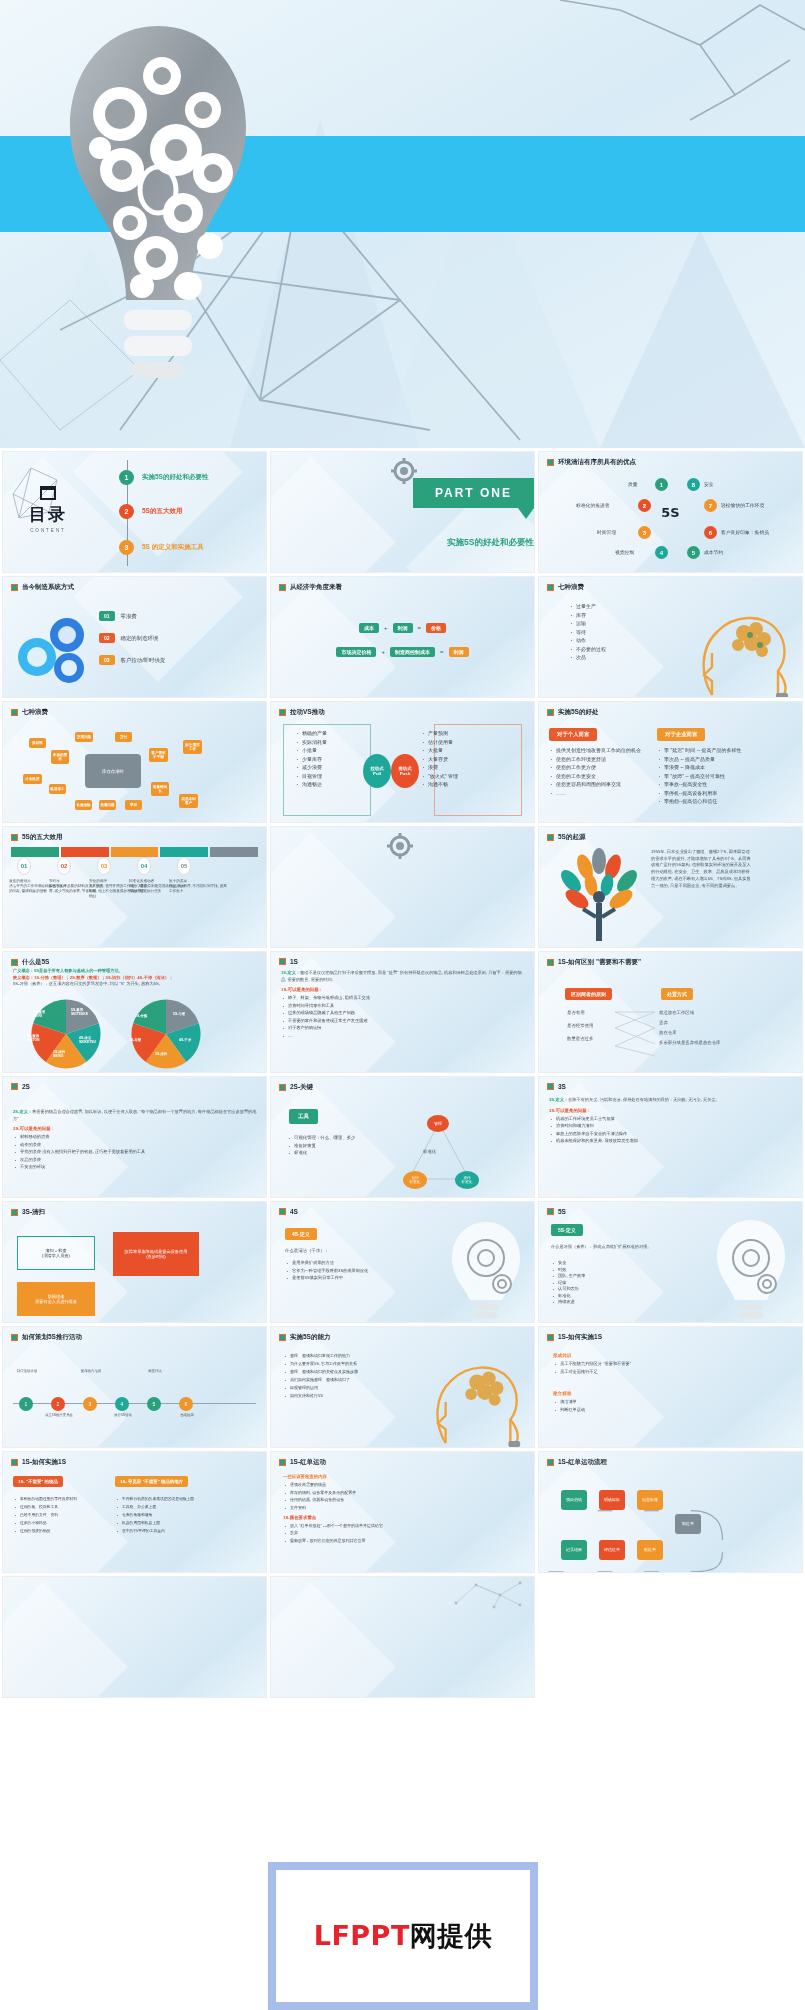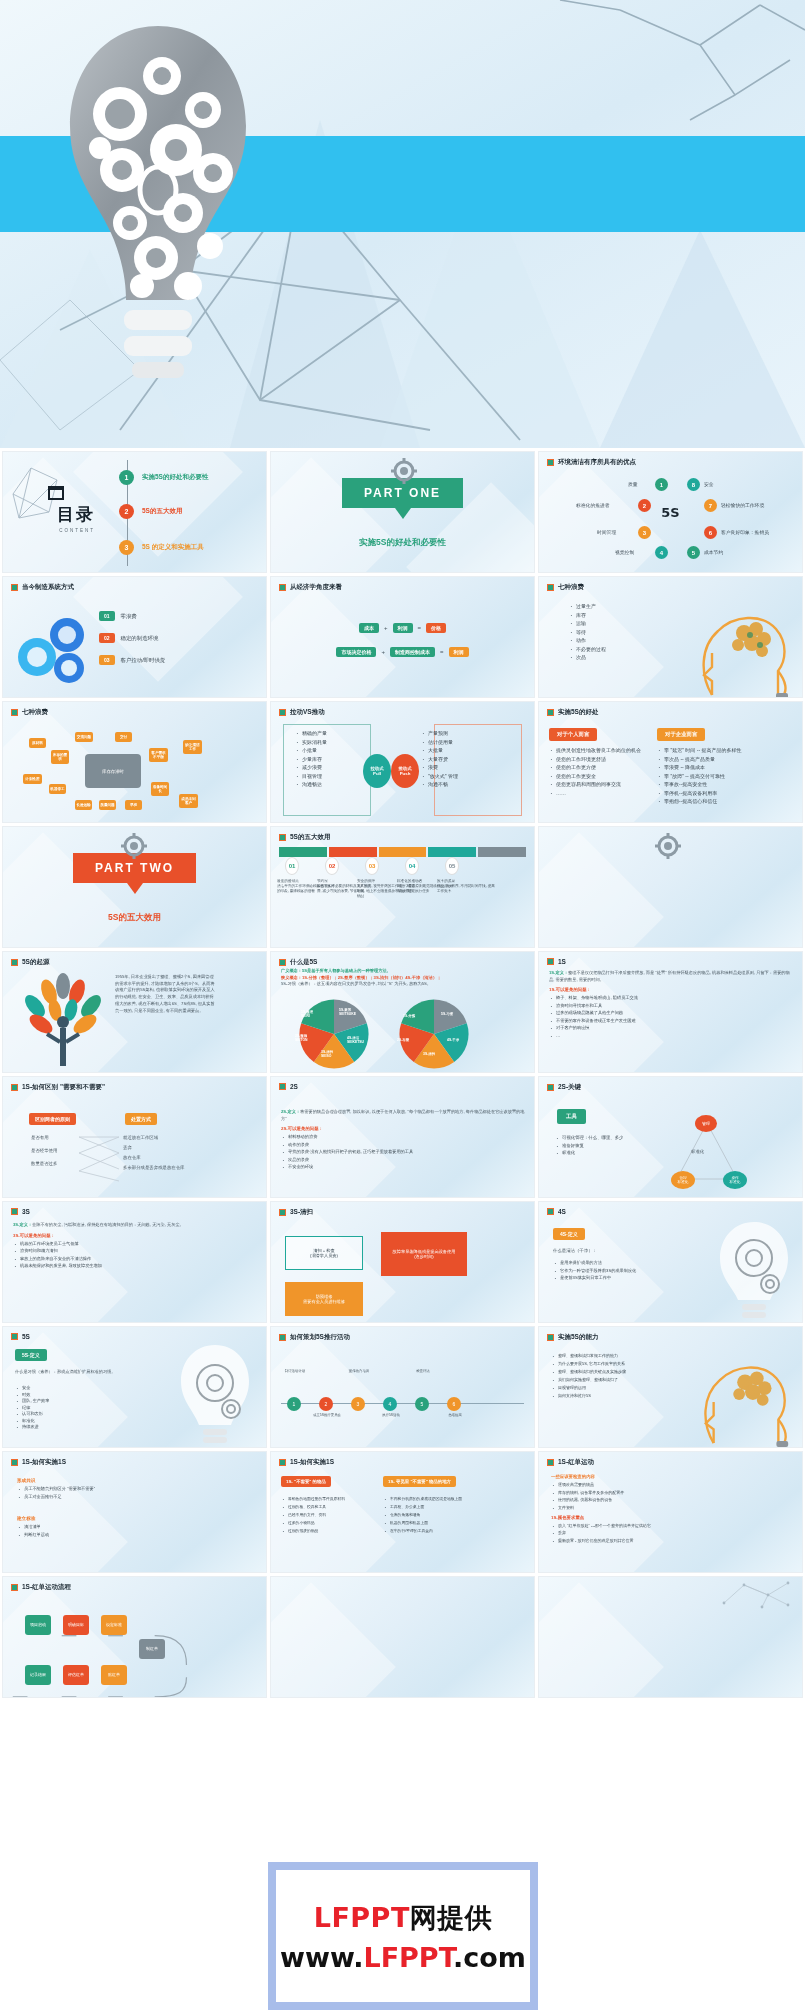--- a/index.html
+++ b/index.html
@@ -60,33 +60,33 @@
   .sq { width:7px; height:7px; border:1.4px solid #ef6a2d; background:#2aa17c; flex:0 0 auto; }
 
   
   .pill { display:inline-block; color:#fff; font-size:5px; padding:2px 5px; border-radius:2px; font-weight:bold;}
   .g{background:#2aa17c}.o{background:#f0952a}.r{background:#ea5b2b}
   ul { list-style:none; }
   li { position:relative; padding-left:7px; margin-bottom:2.5px; font-size:5px; color:#3a4750; white-space:nowrap; overflow:hidden;}
   li:before { content:"·"; position:absolute; left:1px; top:-1px; font-size:8px; color:#5a6a75; }
 
   
-  .toc-left { position:absolute; left:14px; top:34px; width:78px; text-align:right; z-index:6;}
+  .toc-left { position:absolute; left:6px; top:34px; width:78px; text-align:center; z-index:6;}
   .toc-cn { font-size:17px; font-weight:bold; color:#15202a; letter-spacing:2px;
             font-family:"DejaVu Sans","Liberation Sans",sans-serif;}
   .toc-en { font-size:4.5px; letter-spacing:2px; color:#5c6a74; margin-top:2px;}
   .toc-cal{ width:16px;height:14px;border:2px solid #15202a;border-top:4px solid #15202a;margin:0 auto 3px;}
   .toc-line { position:absolute; left:124px; top:8px; bottom:6px; width:1.4px; background:#8a9aa5; z-index:5;}
   .toc-row { position:absolute; left:116px; display:flex; align-items:center; gap:8px; z-index:7;}
   .toc-num { width:15px;height:15px;border-radius:50%; color:#fff; font-size:7px; font-weight:bold;
              display:flex;align-items:center;justify-content:center;}
   .toc-txt { font-size:6.5px; font-weight:bold; white-space:nowrap;}
 
   
-  .part-wrap { position:absolute; left:0; right:0; top:26px; display:flex; flex-direction:column; align-items:center; z-index:6;}
+  .part-wrap { position:absolute; left:0; right:0; top:26px; display:flex; flex-direction:column; align-items:flex-end; z-index:6;}
   .part-box { position:relative; color:#fff; font-size:12px; font-weight:bold; letter-spacing:2px;
               padding:8px 22px; }
   .part-box:after{content:""; position:absolute; left:50%; bottom:-9px; margin-left:-7px;
               border-left:7px solid transparent;border-right:7px solid transparent;border-top:10px solid inherit;}
   .part-sub { margin-top:18px; font-size:8.5px; font-weight:bold; white-space:nowrap;}
   .part-gear { position:absolute; top:4px; z-index:7; }
 
   
   .oct { position:absolute; inset:0; z-index:6;}
   .onode { position:absolute; width:13px;height:13px;border-radius:50%; color:#fff;
@@ -474,38 +474,20 @@
         <li>零次品 -- 提高产品质量</li>
         <li>零浪费 -- 降低成本</li>
         <li>零 "故障" -- 提高交付可靠性</li>
         <li>零事故--提高安全性</li>
         <li>零停机--提高设备利用率</li>
         <li>零抱怨--提高信心和信任</li>
       </ul>
     </div>
   </div>
 
-  <div class="slide">
-    <div class="dia d1"></div>
-    <svg class="part-gear" style="left:118px;top:6px;width:26px;height:26px" viewBox="0 0 26 26">
-      <circle cx="13" cy="13" r="9" fill="none" stroke="#8d9ba5" stroke-width="3"></circle>
-        <circle cx="13" cy="13" r="4" fill="#8d9ba5"></circle>
-      <g fill="#8d9ba5">
-          <rect x="11.5" y="0" width="3" height="5"></rect>
-          <rect x="11.5" y="21" width="3" height="5"></rect>
-          <rect x="0" y="11.5" width="5" height="3"></rect>
-          <rect x="21" y="11.5" width="5" height="3"></rect>
-        </g>
-    </svg>
-    <div class="part-wrap">
-      <div class="part-box" style="background:#e8502a">PART TWO</div>
-      <div style="width:0;height:0;border-left:8px solid transparent;border-right:8px solid transparent;border-top:11px solid #e8502a"></div>
-      <div class="part-sub" style="color:#e8502a">5S的五大效用</div>
-    </div>
-  </div>
 
   <div class="slide">
     <div class="dia d1"></div>
     <div class="stitle">
       <span class="sq"></span>
       <span>5S的五大效用</span>
     </div>
     <div class="chev-wrap">
       <div class="chev" style="background:#2aa17c"></div>
       <div class="chev" style="background:#e8502a"></div>
@@ -972,17 +954,14 @@
 
 </div>
 
 <div class="cover-right"></div>
 
 <div class="footer">
   <div class="footer-inner">
     <div class="wm1">
       <span class="rd">LFPPT</span><span class="bk">网提供</span>
     </div>
-    <div class="wm2">
-      <span class="bk">www.</span><span class="rd">LFPPT</span><span class="bk">.com</span>
-    </div>
   </div>
 </div>
 
 </body></html>

